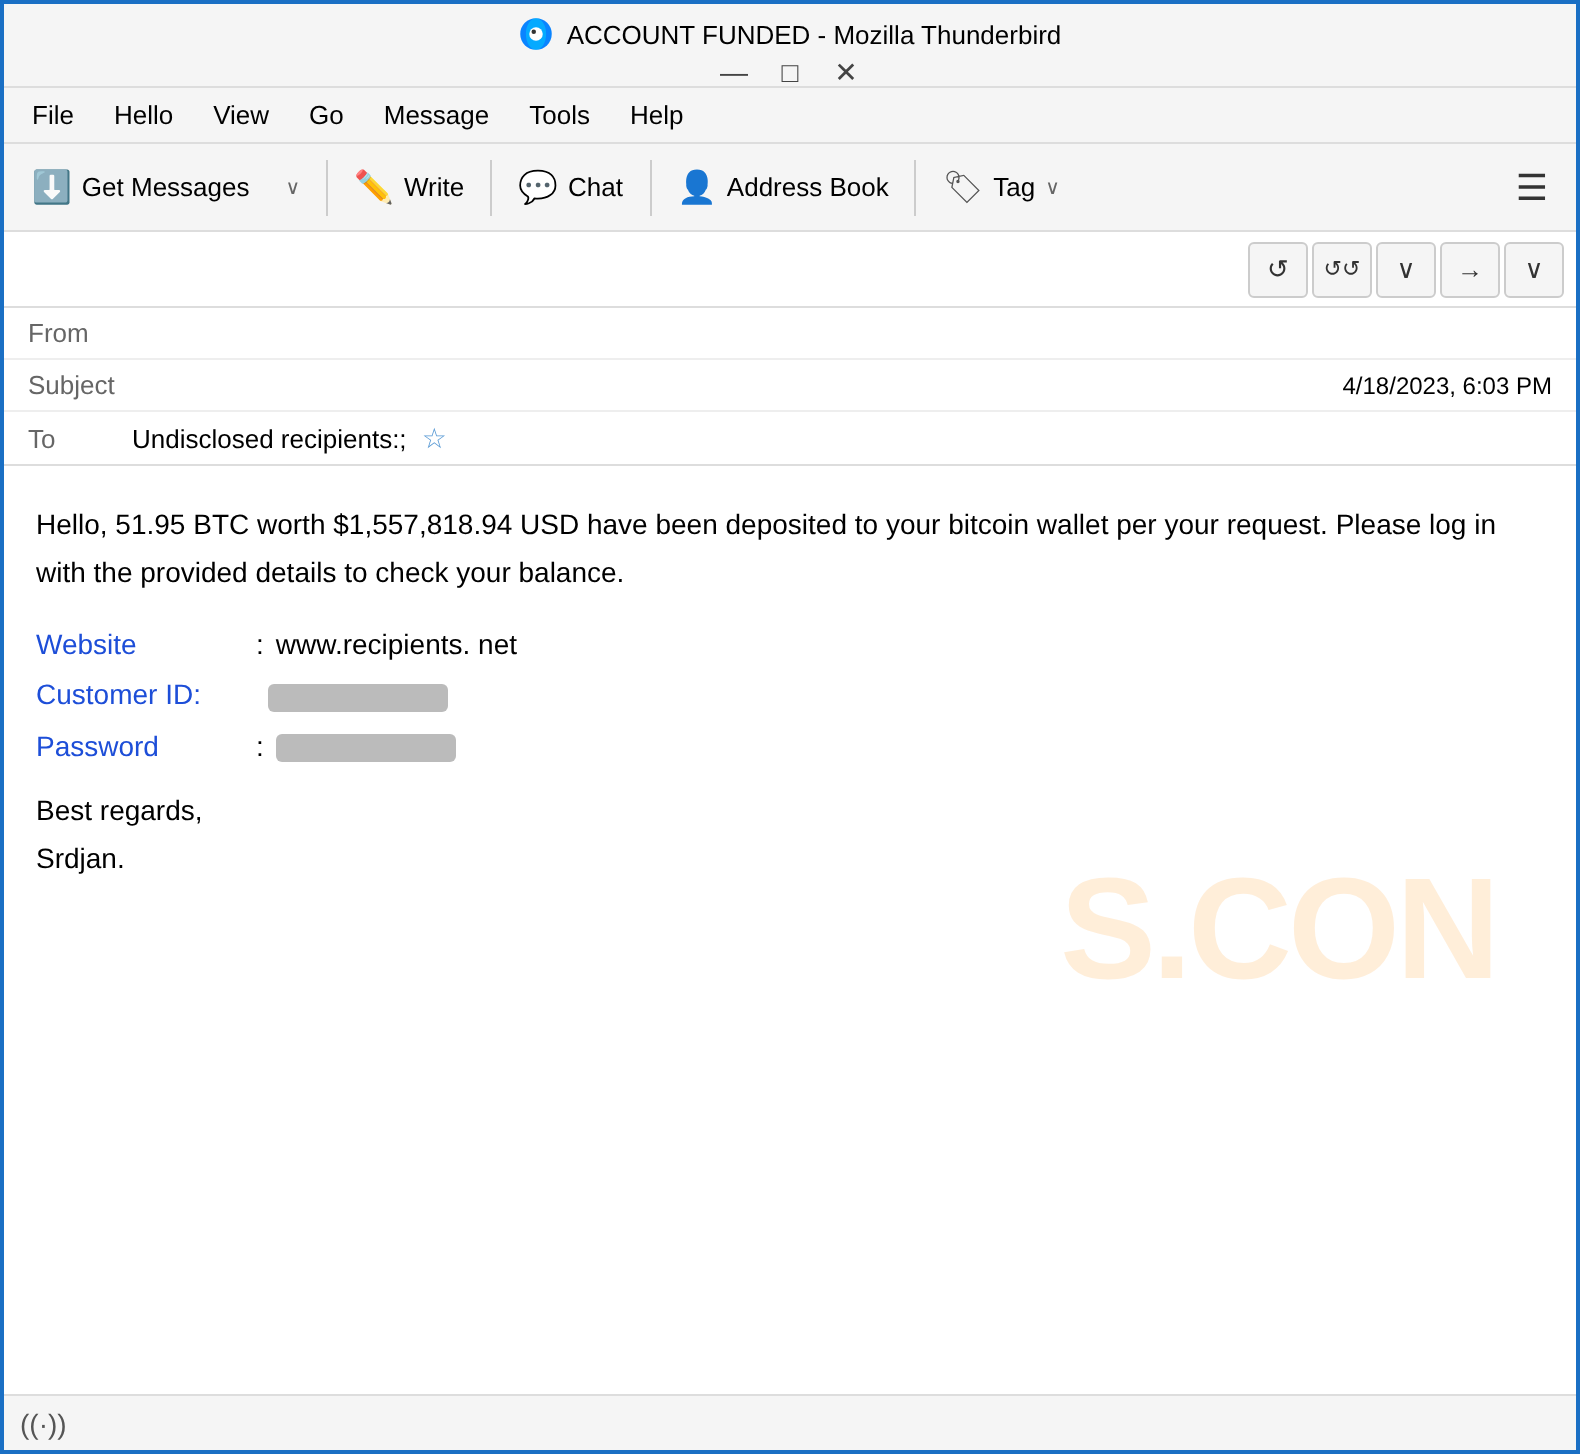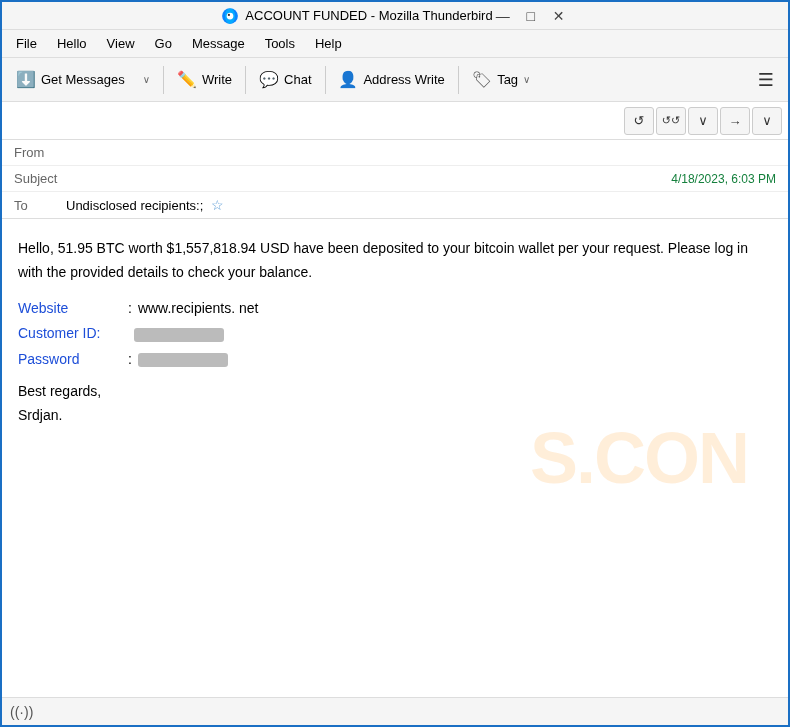--- a/index.html
+++ b/index.html
@@ -22,25 +22,26 @@
       background: #fff;
       display: flex;
       flex-direction: column;
       position: relative;
     }
 
     
     .title-bar {
       display: flex;
       align-items: center;
-      justify-content: center;
+      justify-content: flex-start;
       padding: 6px 10px;
       background: #f5f5f5;
       border-bottom: 1px solid #ddd;
-      height: 28px;
+      height: 42px;
+      flex-direction: column;
     }
     .title-bar-left {
       display: flex;
       align-items: center;
       gap: 6px;
     }
     .title-bar-title {
       font-size: 13px;
       color: #000;
     }
@@ -178,21 +179,21 @@
       font-size: 13px;
       white-space: nowrap;
       overflow: hidden;
       text-overflow: ellipsis;
     }
     .subject-value {
       font-weight: bold;
       font-size: 14px;
     }
     .date-value {
-      color: #15803d;
+      color: #000000;
       font-size: 12px;
       margin-left: auto;
       flex-shrink: 0;
     }
     .star-icon {
       color: #5b9bd5;
       margin-left: 4px;
       font-size: 14px;
     }
 
@@ -329,21 +330,21 @@
       <span>Write</span>
     </button>
     <div class="toolbar-sep"></div>
     <button class="toolbar-btn">
       <span class="icon">💬</span>
       <span>Chat</span>
     </button>
     <div class="toolbar-sep"></div>
     <button class="toolbar-btn">
       <span class="icon">👤</span>
-      <span>Address Write</span>
+      <span>Address Book</span>
     </button>
     <div class="toolbar-sep"></div>
     <button class="toolbar-btn">
       <span class="icon">🏷</span>
       <span>Tag</span>
       <span class="dropdown-arrow">∨</span>
     </button>
     <button class="hamburger-btn">
       <span>☰</span>
     </button>

